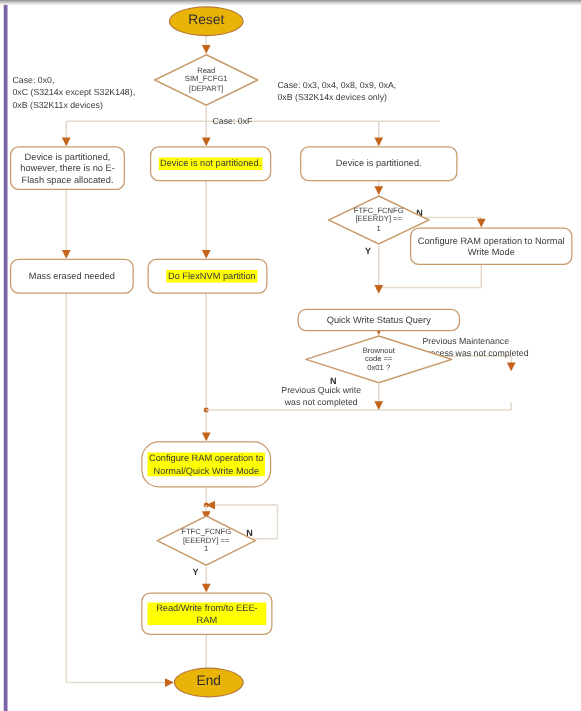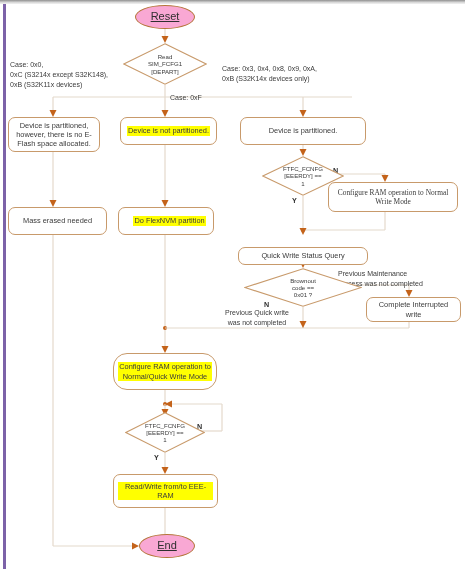--- a/index.html
+++ b/index.html
@@ -49,24 +49,23 @@
     display:flex;
     align-items:center;
     justify-content:center;
     text-align:center;
     color:#3a3a3a;
     line-height:1.25;
   }
   .terminator{
     border:1.3px solid #b5763a;
     border-radius:50%;
-    background:#f9a8d4;
+    background:#eab308;
     font-size:11px;
     color:#2f2f2f;
-    text-decoration:underline;
   }
   .process{
     border:1.3px solid #c89a6b;
     border-radius:7px;
     background:#ffffff;
     font-size:7.4px;
     padding:2px 4px;
   }
   .process .hl{
     background:#ffff00;
@@ -245,21 +244,21 @@
     <div class="dtext">
       <div>FTFC_FCNFG</div>
       <div>[EEERDY] ==</div>
       <div>1</div>
     </div>
   </div>
 
   <div class="branch" style="left:333px;top:166px;">N</div>
   <div class="branch" style="left:292px;top:196px;">Y</div>
 
-  <div class="node process" style="left:328px;top:182px;width:130px;height:30px;font-family:Liberation Serif, serif;">
+  <div class="node process" style="left:328px;top:182px;width:130px;height:30px;">
     <span>Configure RAM operation to Normal Write Mode</span>
   </div>
 
   <div class="node process" style="left:238px;top:235px;width:130px;height:18px;margin-top:12px;">
     <span>Quick Write Status Query</span>
   </div>
 
   <div class="node decision" style="left:244px;top:268px;width:118px;height:39px;">
     <svg class="diamond-shape" viewBox="0 0 118 39" preserveAspectRatio="none">
       <polygon points="59,0.8 117.2,19.5 59,38.2 0.8,19.5" fill="#ffffff" stroke="#c89a6b" stroke-width="1.2"></polygon>
@@ -273,23 +272,20 @@
 
   <div class="branch" style="left:320px;top:277px;">Y</div>
   <div class="branch" style="left:264px;top:300px;">N</div>
 
   <div class="label" style="left:338px;top:269px;width:120px;">Previous Maintenance
 process was not completed</div>
 
   <div class="label" style="left:211px;top:308px;width:92px;text-align:center;">Previous Quick write
 was not completed</div>
 
-  <div class="node process" style="left:366px;top:297px;width:95px;height:25px;">
-    <span>Complete Interrupted write</span>
-  </div>
 
   <div class="node process" style="left:113px;top:353px;width:104px;height:37px;border-radius:14px;">
     <span class="hl">Configure RAM operation to Normal/Quick Write Mode</span>
   </div>
 
   <div class="node decision" style="left:125px;top:412px;width:80px;height:41px;">
     <svg class="diamond-shape" viewBox="0 0 80 41" preserveAspectRatio="none">
       <polygon points="40,0.8 79.2,20.5 40,40.2 0.8,20.5" fill="#ffffff" stroke="#c89a6b" stroke-width="1.2"></polygon>
     </svg>
     <div class="dtext">

